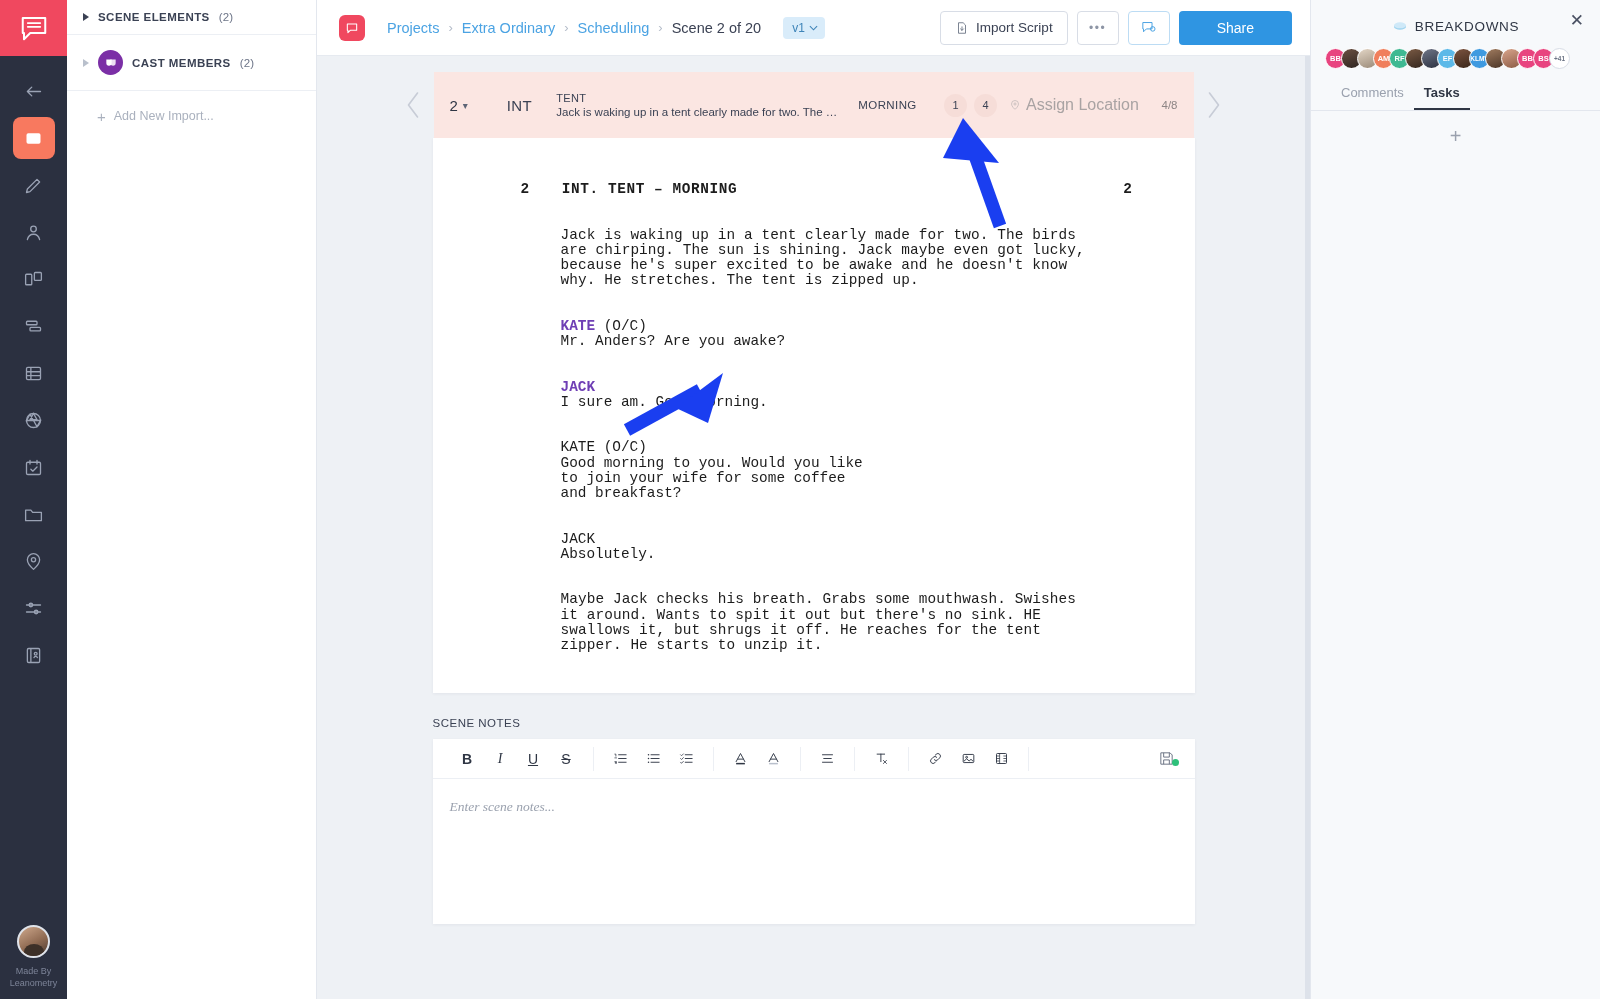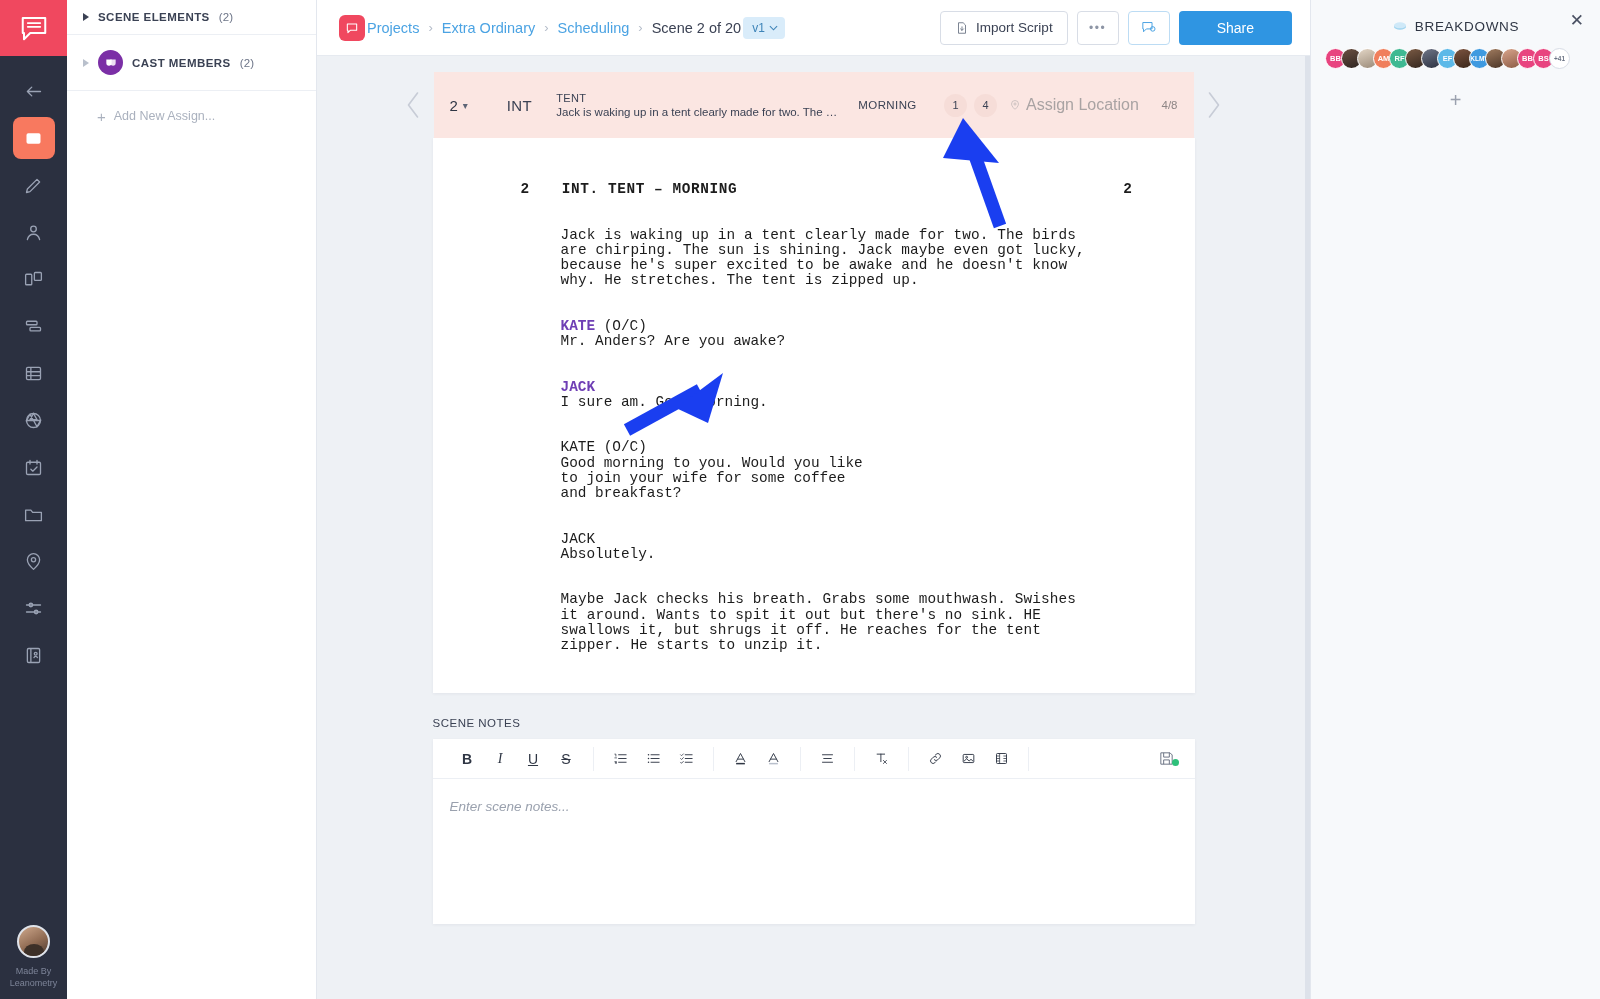--- a/index.html
+++ b/index.html
@@ -72,21 +72,21 @@
     display: flex; align-items: center; gap: 8px;
     padding: 0 16px 0 30px; height: 50px;
     color: #aab1be; font-size: 12.5px; cursor: pointer;
   }
   .plus-sign { font-size: 15px; color: #aab1be; }
 
   
   .main { flex: 1 1 auto; height: 999px; display: flex; flex-direction: column; min-width: 0; }
   .topbar {
     height: 56px; background: #fff; border-bottom: 1px solid #e6eaf0;
-    display: flex; align-items: center; padding: 0 18px 0 22px; gap: 2px; flex: 0 0 56px;
+    display: flex; align-items: center; padding: 0 18px 0 22px; gap: 22px; flex: 0 0 56px;
   }
   .proj-badge {
     width: 26px; height: 26px; border-radius: 6px; background: #f0485f;
     display: flex; align-items: center; justify-content: center; flex: 0 0 26px;
   }
   .proj-badge svg { width: 14px; height: 14px; }
   .crumbs { display: flex; align-items: center; gap: 9px; font-size: 14.5px; }
   .crumb-link { color: #4ba3e3; cursor: pointer; }
   .crumb-sep { color: #b4bcc9; font-size: 13px; }
   .crumb-cur { color: #3b4254; }
@@ -178,21 +178,21 @@
   .tb-group:last-of-type { border-right: none; }
   .tb-btn {
     width: 33px; height: 26px; display: flex; align-items: center; justify-content: center;
     cursor: pointer; color: #2f3644; font-size: 14px;
   }
   .tb-btn svg { width: 15px; height: 15px; stroke: #2f3644; fill: none; stroke-width: 1.5; }
   .tb-save { margin-left: auto; padding-right: 12px; position: relative; display:flex; align-items:center; }
   .tb-save svg { width: 17px; height: 17px; stroke: #6c7485; fill: none; stroke-width: 1.4; }
   .save-dot { width: 7px; height: 7px; border-radius: 50%; background: #2ec07a; position: absolute; right: 8px; bottom: 1px; }
   .notes-body { height: 145px; padding: 18px 17px; }
-  .notes-ph { font-style: italic; color: #9aa1ae; font-size: 13.5px; }
+  .notes-ph { font-style: italic; color: #9aa1ae; font-size: 13.5px; font-family: Liberation Serif, serif; }
 
   
   .rpanel {
     width: 290px; flex: 0 0 290px; background: #f7f9fb;
     border-left: 1px solid #e3e7ee; height: 999px; position: relative;
   }
   .rp-head { height: 40px; display: flex; align-items: center; justify-content: center; position: relative; padding-top: 12px; }
   .rp-title { font-size: 13.5px; letter-spacing: .7px; color: #2f3644; display: flex; align-items: center; gap: 7px; }
   .rp-title svg { width: 16px; height: 16px; }
   .rp-close { position: absolute; right: 16px; top: 12px; cursor: pointer; color: #4a5163; font-size: 17px; line-height: 1; }
@@ -331,21 +331,21 @@
         <svg viewBox="0 0 24 24">
             <path d="M4 6h9v6a4.5 4.5 0 01-9 0z"></path>
             <path d="M11 6h9v6a4.5 4.5 0 01-9 0z" opacity=".85"></path>
           </svg>
       </span>
       <span class="el-name">CAST MEMBERS</span>
       <span class="el-count">(2)</span>
     </div>
     <div class="add-new">
       <span class="plus-sign">+</span>
-      <span>Add New Assign...</span>
+      <span>Add New Import...</span>
     </div>
   </div>
 
   <div class="main">
 
     <div class="topbar">
       <div class="proj-badge">
         <svg viewBox="0 0 24 24">
             <path d="M4 5h16v11H9l-4 4v-4H4z" fill="none" stroke="#fff" stroke-width="1.8" stroke-linejoin="round"></path>
           </svg>
@@ -600,20 +600,24 @@
       <div class="av" style="background:#5cb9e8">EF</div>
       <div class="av" style="background:linear-gradient(160deg,#7c5440,#3a2619)"></div>
       <div class="av" style="background:#3f9ae0;font-size:6.5px">KLMV</div>
       <div class="av" style="background:linear-gradient(160deg,#a07b5f,#4a3426)"></div>
       <div class="av" style="background:linear-gradient(160deg,#d9a48c,#8c5c45)"></div>
       <div class="av" style="background:#e8447f">BB</div>
       <div class="av" style="background:#e8447f">BS</div>
       <div class="av" style="background:#fff;color:#6c7485;border:1px solid #d8dde6;font-size:6.5px">+41</div>
     </div>
 
+    <div class="rp-tabs">
+      <div class="rp-tab">Comments</div>
+      <div class="rp-tab active">Tasks</div>
+    </div>
 
     <div class="task-add">+</div>
   </div>
 
   <svg class="arrow-layer" viewBox="0 0 1600 999">
     <g>
       <path d="M1000 226 L969 139" stroke="#1a3ef0" stroke-width="13" stroke-linecap="butt" fill="none"></path>
       <path d="M963 118 L999 163 L943 158 Z" fill="#1a3ef0"></path>
     </g>
     <g>

